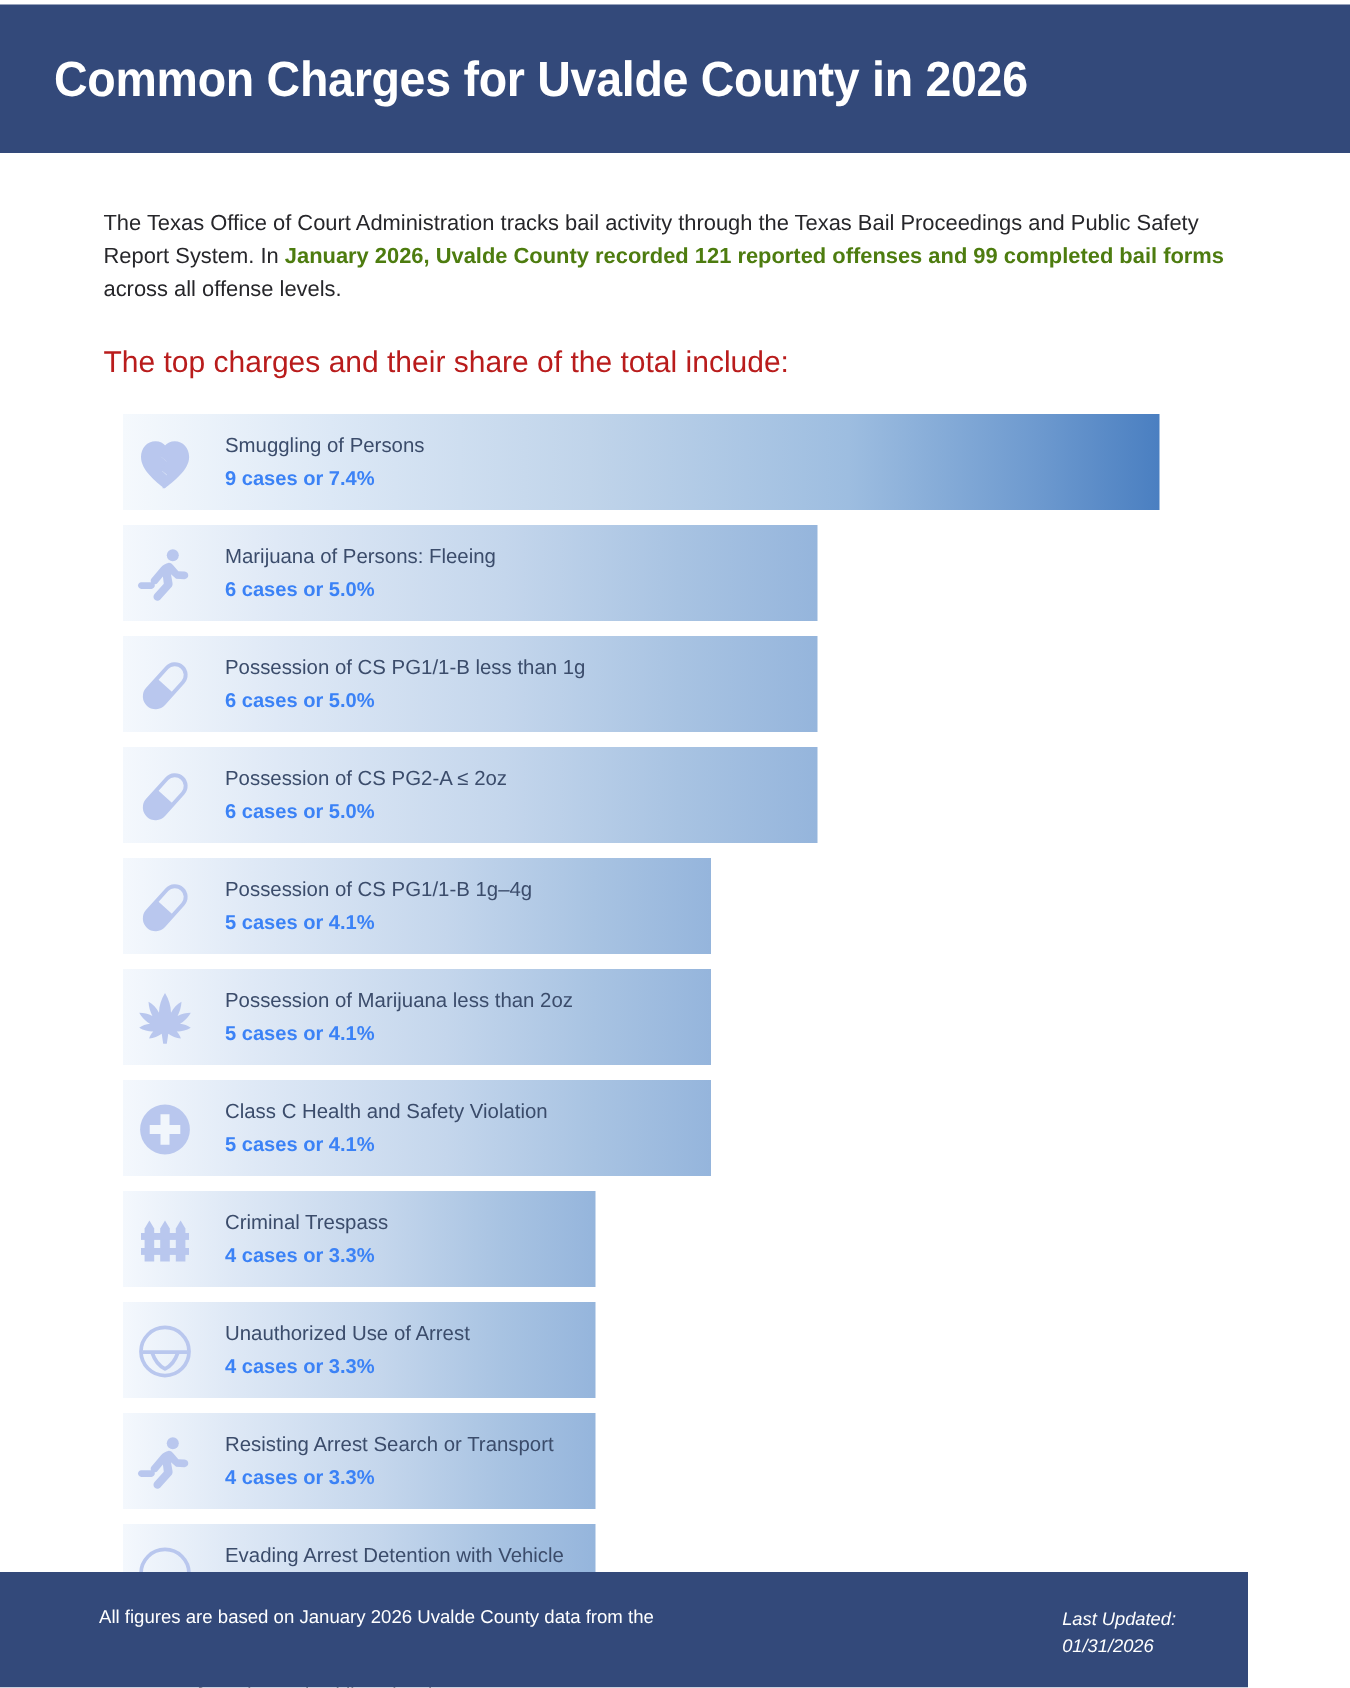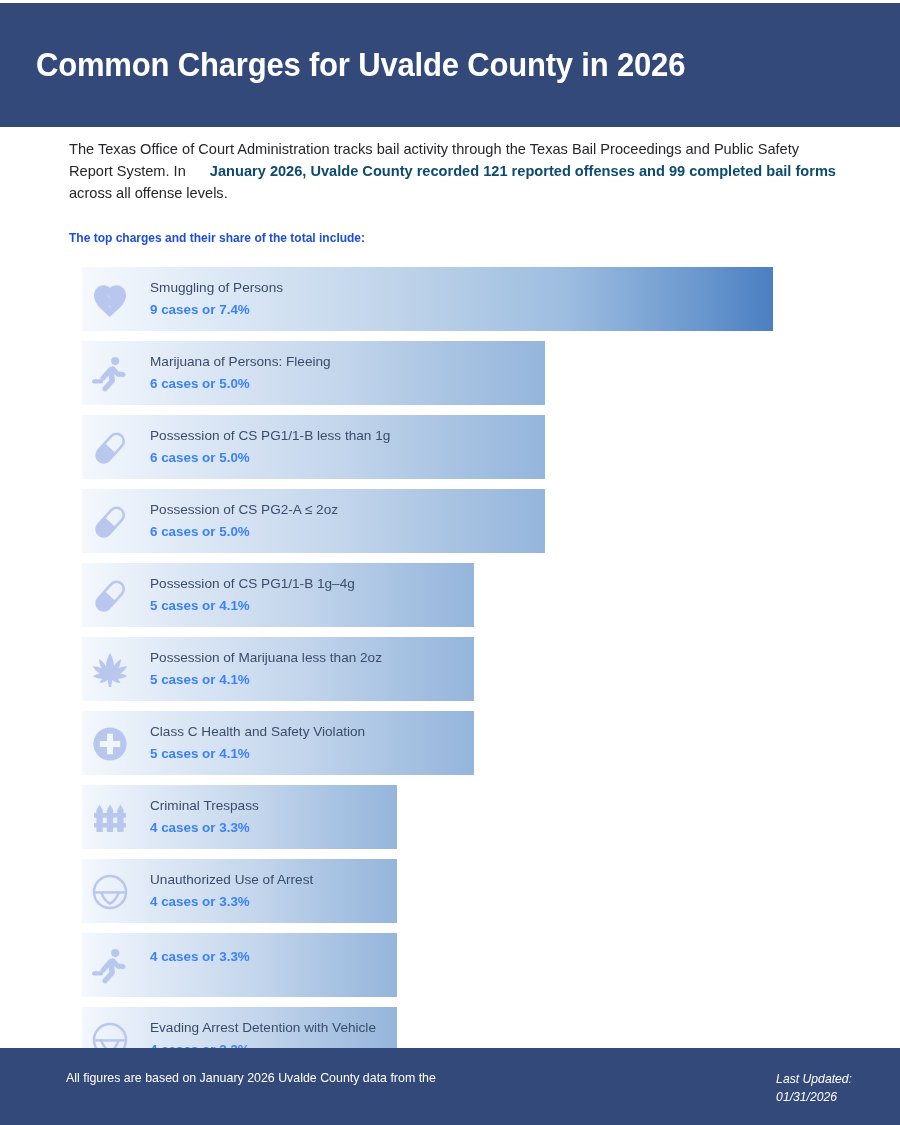--- a/index.html
+++ b/index.html
@@ -15,21 +15,21 @@
     color: #2b2b2b;
     overflow: hidden;
   }
 
   
   .header-band {
     position: absolute;
     left: 0;
     top: 3px;
     width: 900px;
-    height: 124px;
+    height: 99px;
     background: #33497a;
     display: flex;
     align-items: center;
   }
   .header-title {
     margin-left: 36px;
     color: #ffffff;
     font-size: 33px;
     font-weight: bold;
     letter-spacing: -0.2px;
@@ -47,30 +47,29 @@
     width: 900px;
   }
 
   .intro {
     margin: 36px 62px 0 69px;
     font-size: 14.6px;
     line-height: 1.52;
     color: #26262a;
   }
   .hl {
-    color: #0c4a6e;
+    color: #4d7c0f;
     font-weight: bold;
-    margin-left: 20px;
   }
 
   .subhead {
     margin: 26px 69px 0 69px;
-    font-size: 12px;
-    font-weight: bold;
-    color: #1d4ed8;
+    font-size: 20px;
+    font-weight: normal;
+    color: #b91c1c;
   }
 
   
   .bars {
     margin-top: 22px;
     position: relative;
   }
   .bar-row {
     position: relative;
     height: 64px;
@@ -121,21 +120,21 @@
     font-size: 12.6px;
     line-height: 1.45;
     color: #26262a;
   }
 
   
   .footer-band {
     position: absolute;
     left: 0;
     top: 1048px;
-    width: 900px;
+    width: 832px;
     height: 77px;
     background: #33497a;
   }
   .footer-left {
     position: absolute;
     left: 66px;
     top: 22px;
     color: #ffffff;
     font-size: 12.4px;
     line-height: 1.45;
@@ -295,20 +294,21 @@
       <div class="bar-row">
         <div class="bar-fill" style="width: 315px;"></div>
         <span class="row-icon">
           <svg viewBox="0 0 40 40" fill="currentColor">
             <circle cx="25.2" cy="7.1" r="4.0"></circle>
             <path d="M22.6 12.2 C20.4 12.6 18.6 13.7 17.2 15.4 L11.0 22.6 C10.1 23.7 10.3 25.3 11.4 26.1 C12.5 27.0 14.1 26.8 15.0 25.7 L18.6 21.4 L19.2 26.2 L13.0 33.0 C12.0 34.1 12.1 35.8 13.2 36.8 C14.4 37.8 16.0 37.7 17.0 36.5 L24.2 28.5 C24.9 27.7 25.2 26.6 25.0 25.6 L24.0 19.8 L27.4 22.8 L32.8 23.1 C34.2 23.2 35.4 22.1 35.5 20.7 C35.6 19.3 34.5 18.1 33.1 18.0 L28.9 17.8 L25.6 14.0 C24.8 13.0 23.8 12.3 22.6 12.2 Z"></path>
             <path d="M4.2 25.2 L11.0 25.2 C12.2 25.2 13.2 26.2 13.2 27.4 C13.2 28.6 12.2 29.6 11.0 29.6 L4.2 29.6 C3.0 29.6 2.0 28.6 2.0 27.4 C2.0 26.2 3.0 25.2 4.2 25.2 Z"></path>
           </svg>
         </span>
         <div class="row-text">
+          <div class="row-label">Resisting Arrest Search or Transport</div>
           <div class="row-value">4 cases or 3.3%</div>
         </div>
       </div>
       <div class="bar-row">
         <div class="bar-fill" style="width: 315px;"></div>
         <span class="row-icon">
           <svg viewBox="0 0 40 40" fill="none" stroke="currentColor" stroke-width="2.5">
             <circle cx="20" cy="20" r="16.0"></circle>
             <line x1="5.2" y1="20.4" x2="34.8" y2="20.4"></line>
             <path d="M11.6 21.2 C13.2 26.0 16.2 29.6 20 31.6 C23.8 29.6 26.8 26.0 28.4 21.2" stroke-linejoin="round" stroke-linecap="round"></path>

